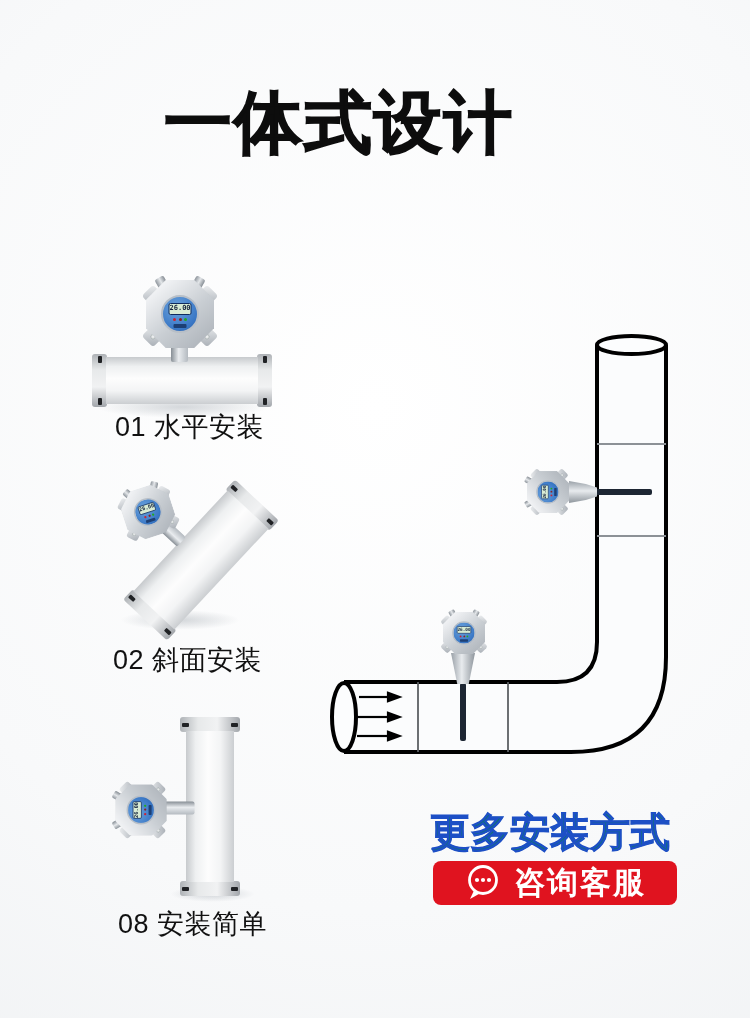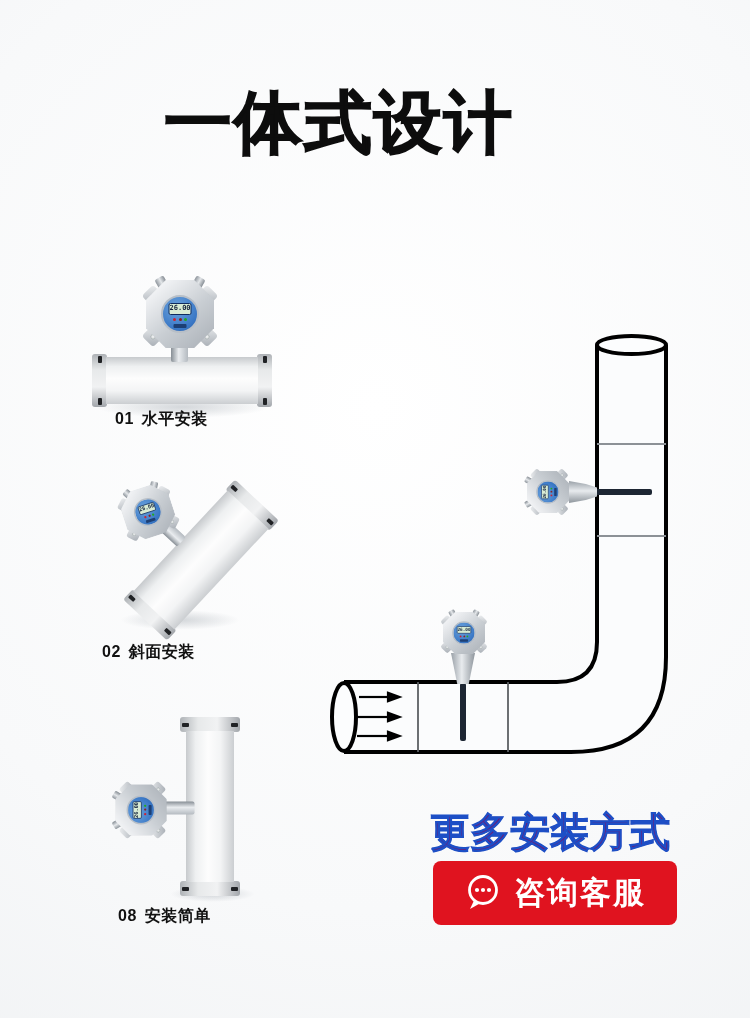--- a/index.html
+++ b/index.html
@@ -30,31 +30,31 @@
 .cyl{position:absolute;background:linear-gradient(180deg,#c7cacd 0%,#eef0f1 20%,#fdfdfd 46%,#f3f4f5 72%,#cbced1 100%);}
 .cap{position:absolute;background:linear-gradient(180deg,#aeb2b6,#e7e9ea 30%,#f1f2f3 62%,#a2a6ab);border-radius:3px;}
 .cap i{position:absolute;width:4px;height:7px;background:#202225;border-radius:1px;left:50%;margin-left:-2px;}
 .cap i.t{top:2px}.cap i.b{bottom:2px}
 .vcap{position:absolute;background:linear-gradient(90deg,#aeb2b6,#e7e9ea 30%,#f1f2f3 62%,#a2a6ab);border-radius:3px;}
 .vcap i{position:absolute;width:7px;height:4px;background:#202225;border-radius:1px;top:50%;margin-top:-2px;}
 .vcap i.l{left:2px}.vcap i.r{right:2px}
 .cylgroup{position:absolute;z-index:1}
 .shadow{position:absolute;border-radius:50%;background:radial-gradient(ellipse at center,rgba(120,130,140,.30) 0%,rgba(120,130,140,0) 70%);z-index:0}
 
-.dlabel{position:absolute;font-size:16px;font-weight:700;color:#111;letter-spacing:0.5px;white-space:nowrap}
+.dlabel{position:absolute;font-size:27px;font-weight:400;color:#111;letter-spacing:0.5px;white-space:nowrap}
 .dlabel .num{margin-right:8px}
 
 .pipe{position:absolute;left:320px;top:320px}
 
 .neckR{position:absolute;background:linear-gradient(180deg,#9aa1a8,#e8ebee 45%,#8f969d);clip-path:polygon(0 0,60% 14%,100% 30%,100% 70%,60% 86%,0 100%);z-index:2}
 .neckD{position:absolute;background:linear-gradient(90deg,#9aa1a8,#e8ebee 45%,#8f969d);clip-path:polygon(0 0,100% 0,74% 100%,26% 100%);z-index:2}
 .probe{position:absolute;background:#1d2633;border-radius:2px;}
 
 .more{position:absolute;left:430px;top:805px;font-size:40px;font-weight:900;letter-spacing:0;-webkit-text-stroke:1px #1d4fc6;}
-.cta{position:absolute;left:433px;top:861px;width:244px;height:64px;border:none;border-radius:8px;background:#e0131f;display:flex;align-items:center;justify-content:center;gap:12px;cursor:pointer;}
+.cta{position:absolute;left:433px;top:861px;width:244px;height:44px;border:none;border-radius:8px;background:#e0131f;display:flex;align-items:center;justify-content:center;gap:12px;cursor:pointer;}
 .cta .lbl{color:#fff;font-size:31px;font-weight:800;letter-spacing:2px;font-family:"Liberation Sans","DejaVu Sans",sans-serif;}
 </style>
 </head>
 <body>
 
 <div class="title">
   <div>一体式设计</div>
 </div>
 
 <div>
@@ -120,21 +120,21 @@
       <div class="lcd">26.00</div>
       <div class="leds">
           <i class="r1"></i>
           <i class="r2"></i>
           <i class="g"></i>
         </div>
       <div class="btns"></div>
     </div>
   </div>
 </div>
-<div class="dlabel" style="left:102px;top:642px">
+<div class="dlabel" style="left:113px;top:642px">
   <span class="num">02</span><span>斜面安装</span>
 </div>
 
 <div>
   <div class="shadow" style="left:170px;top:886px;width:85px;height:16px"></div>
   <div class="stem" style="left:169.5px;top:790px;width:13px;height:36px;transform:rotate(90deg)"></div>
   <div class="vcap" style="left:180px;top:717px;width:60px;height:15px">
       <i class="l"></i>
       <i class="r"></i>
     </div>
@@ -225,21 +225,21 @@
       <div class="leds">
           <i class="r1"></i>
           <i class="r2"></i>
           <i class="g"></i>
         </div>
       <div class="btns"></div>
     </div>
   </div>
 </div>
 
-<div class="more" style="color:#701a75">更多安装方式</div>
+<div class="more" style="color:#0f766e">更多安装方式</div>
 <button class="cta">
   <svg width="38" height="40" viewBox="0 0 38 40">
     <circle cx="19" cy="17" r="13.5" fill="none" stroke="#fff" stroke-width="2.8"></circle>
     <circle cx="13" cy="17" r="2.1" fill="#fff"></circle>
     <circle cx="19" cy="17" r="2.1" fill="#fff"></circle>
     <circle cx="25" cy="17" r="2.1" fill="#fff"></circle>
     <polygon points="10,27.5 6,36 17.5,29.5" fill="#fff"></polygon>
   </svg>
   <span class="lbl">咨询客服</span>
 </button>

